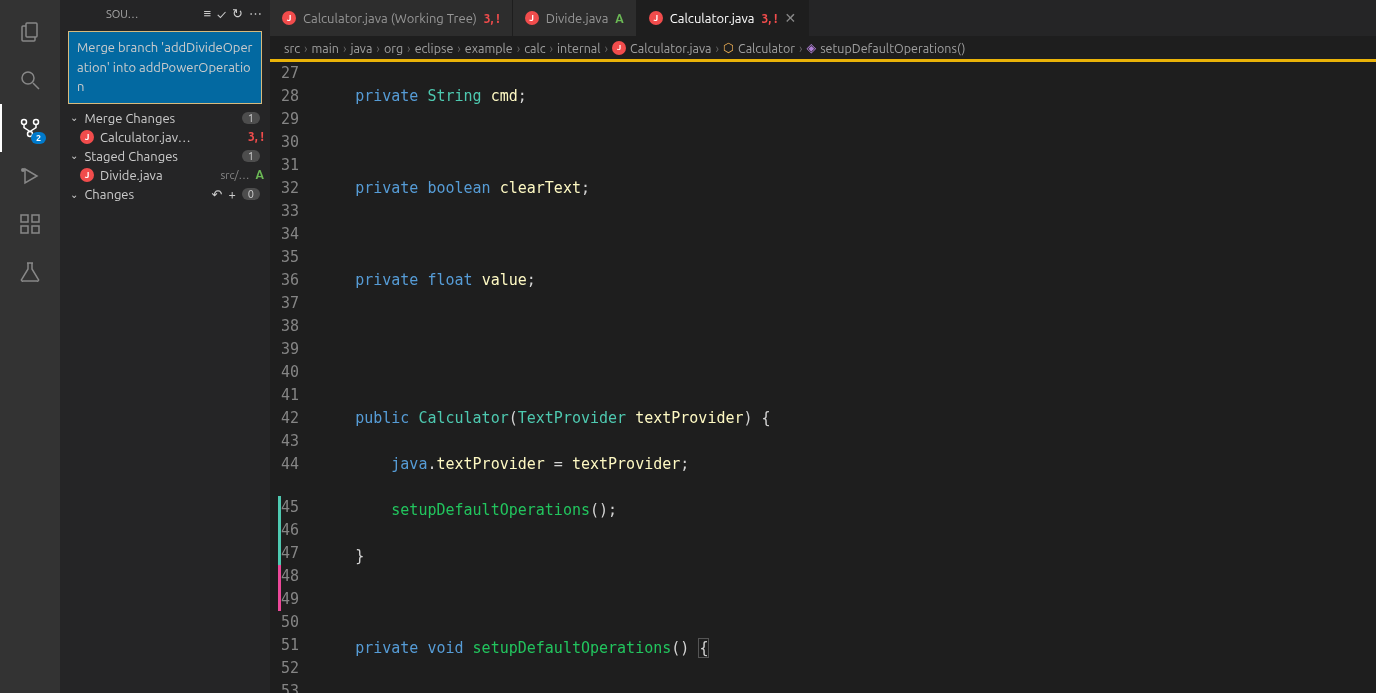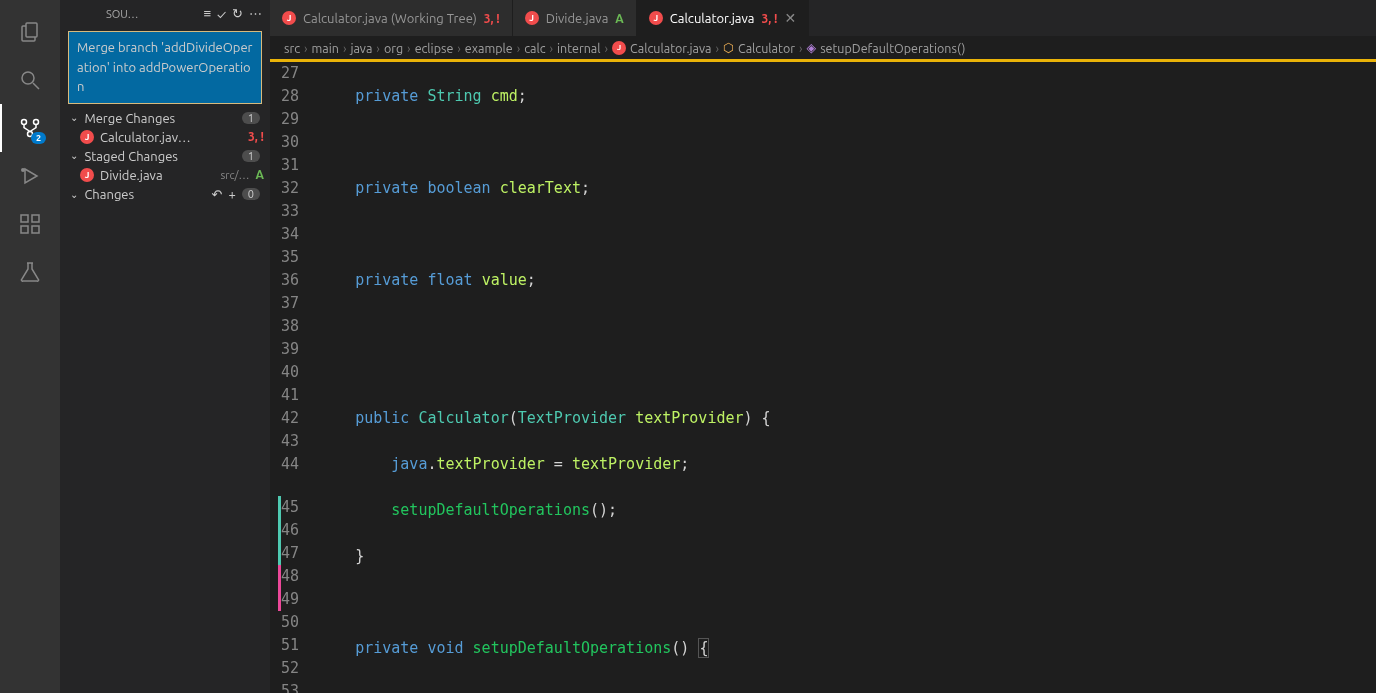--- a/index.html
+++ b/index.html
@@ -189,21 +189,21 @@
 }
 .gutter .ln { height: 23px; }
 .code {
   flex: 1;
   white-space: pre;
 }
 .code .line { height: 23px; position: relative; padding-left: 6px; }
 .kw { color: #569cd6; }
 .type { color: #4ec9b0; }
 .str { color: #ce9178; }
-.name { color: #bef264; }
+.name { color: #fef9c3; }
 .fn { color: #22c55e; }
 .punct { color: #d4d4d4; }
 .conflict-marker-gutter {
   border-left: 3px solid #4ec9b0;
 }
 .conflict-marker-gutter-inc {
   border-left: 3px solid #ec4899;
 }
 .section-header .small-icon { color: #ccc; cursor: pointer; }
 </style>

